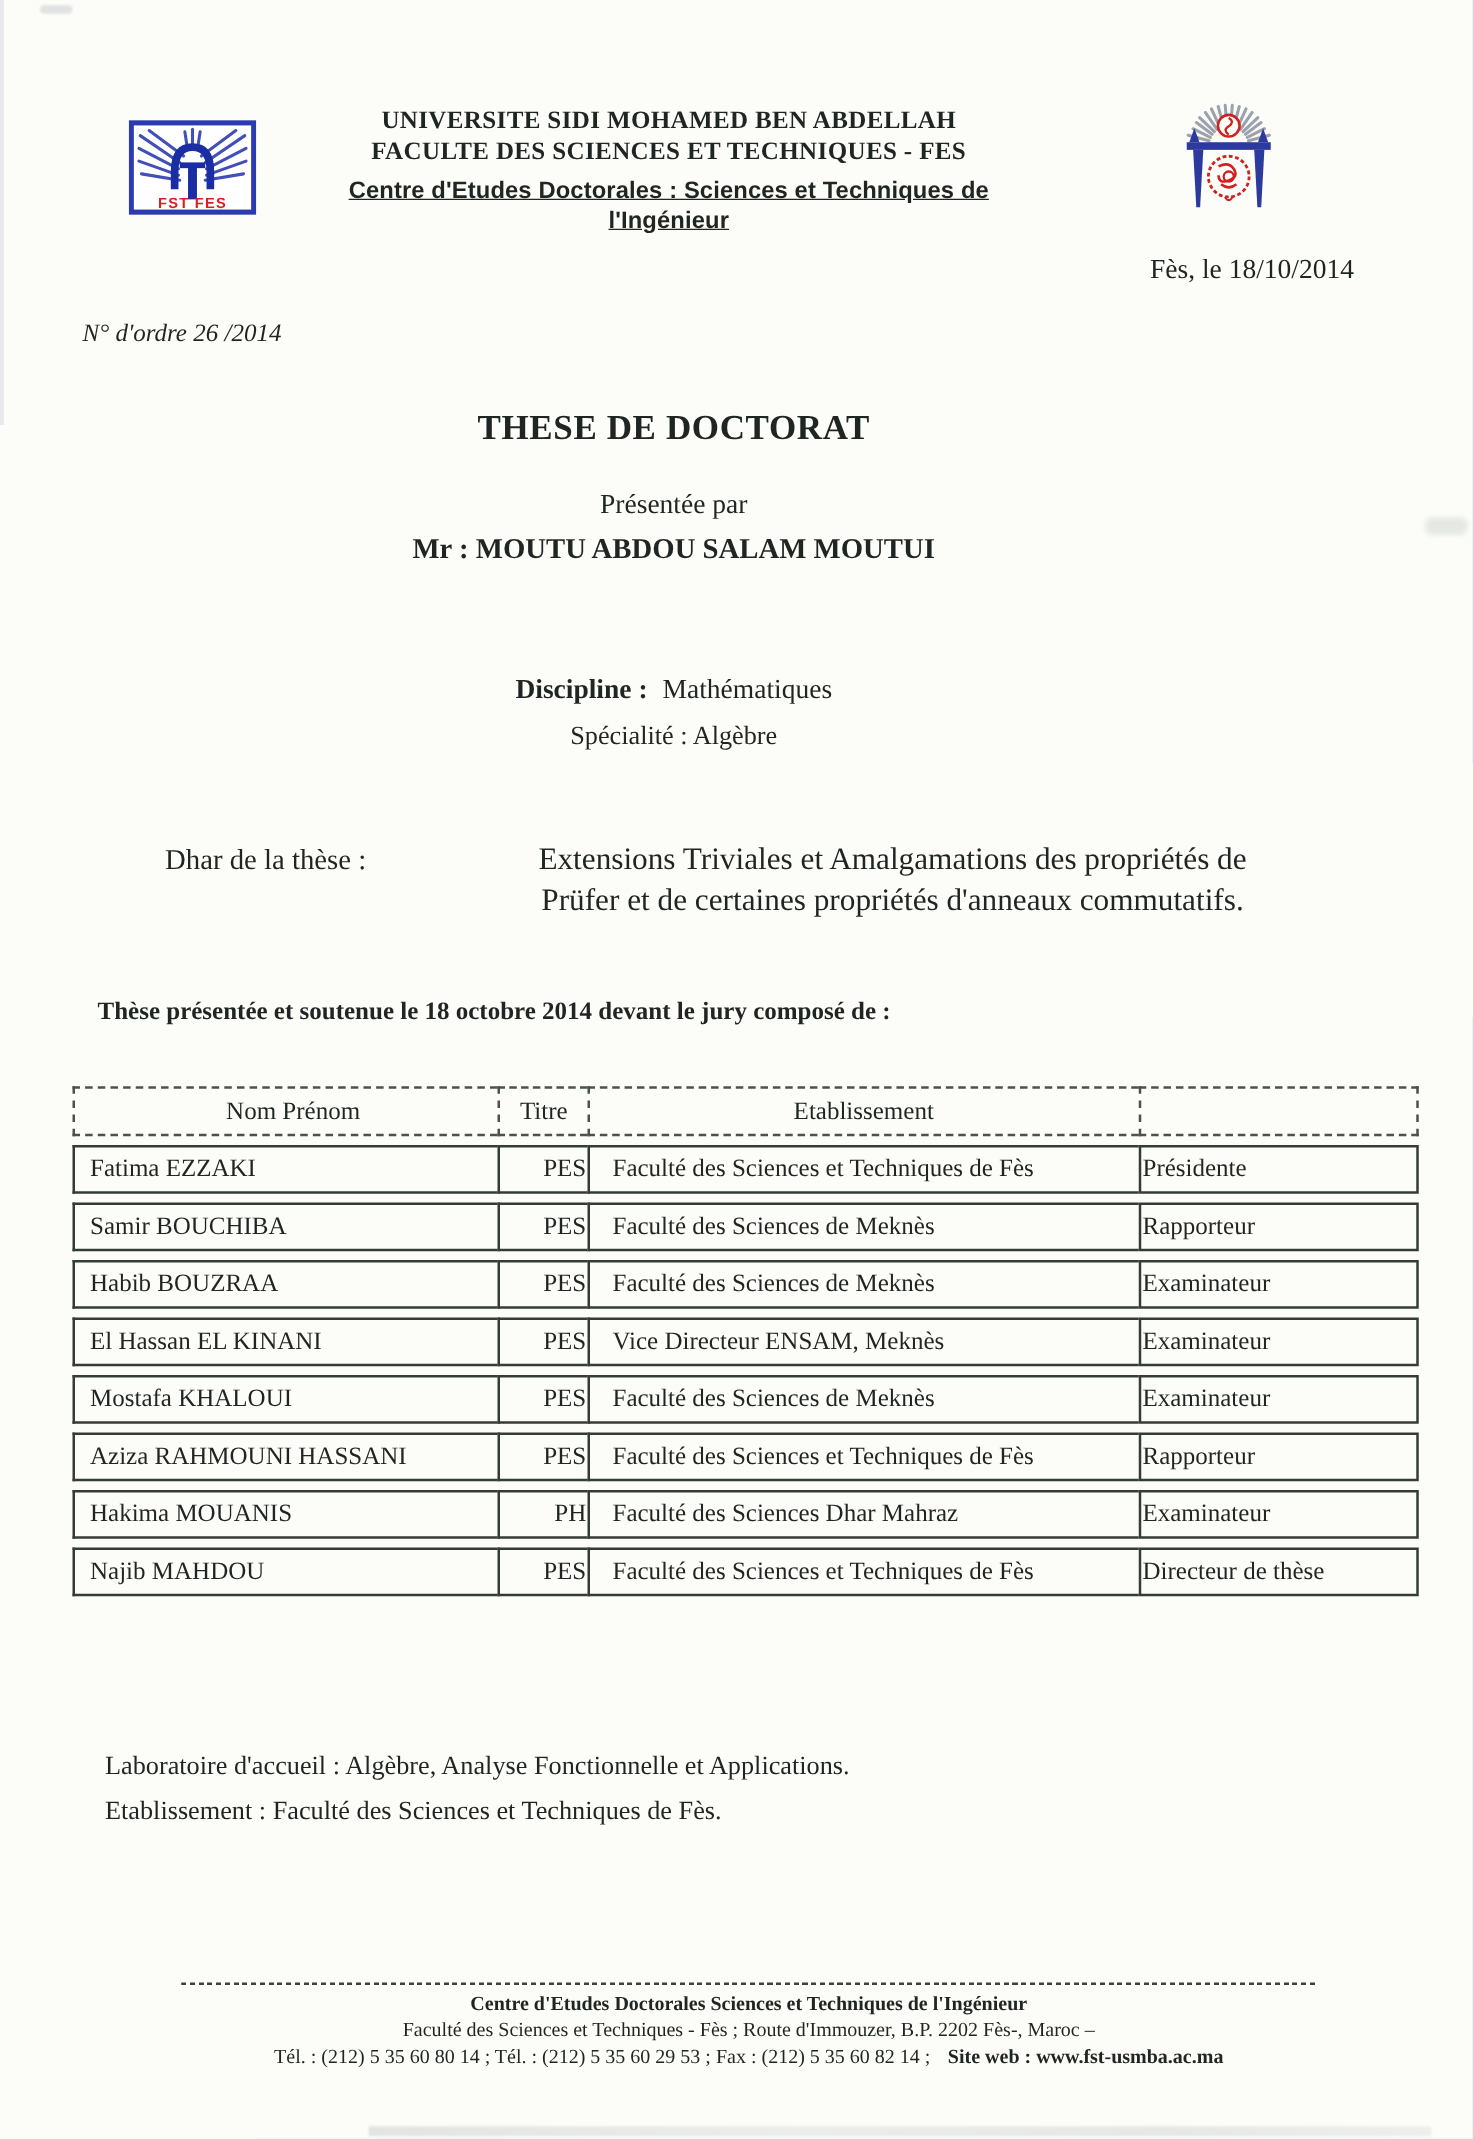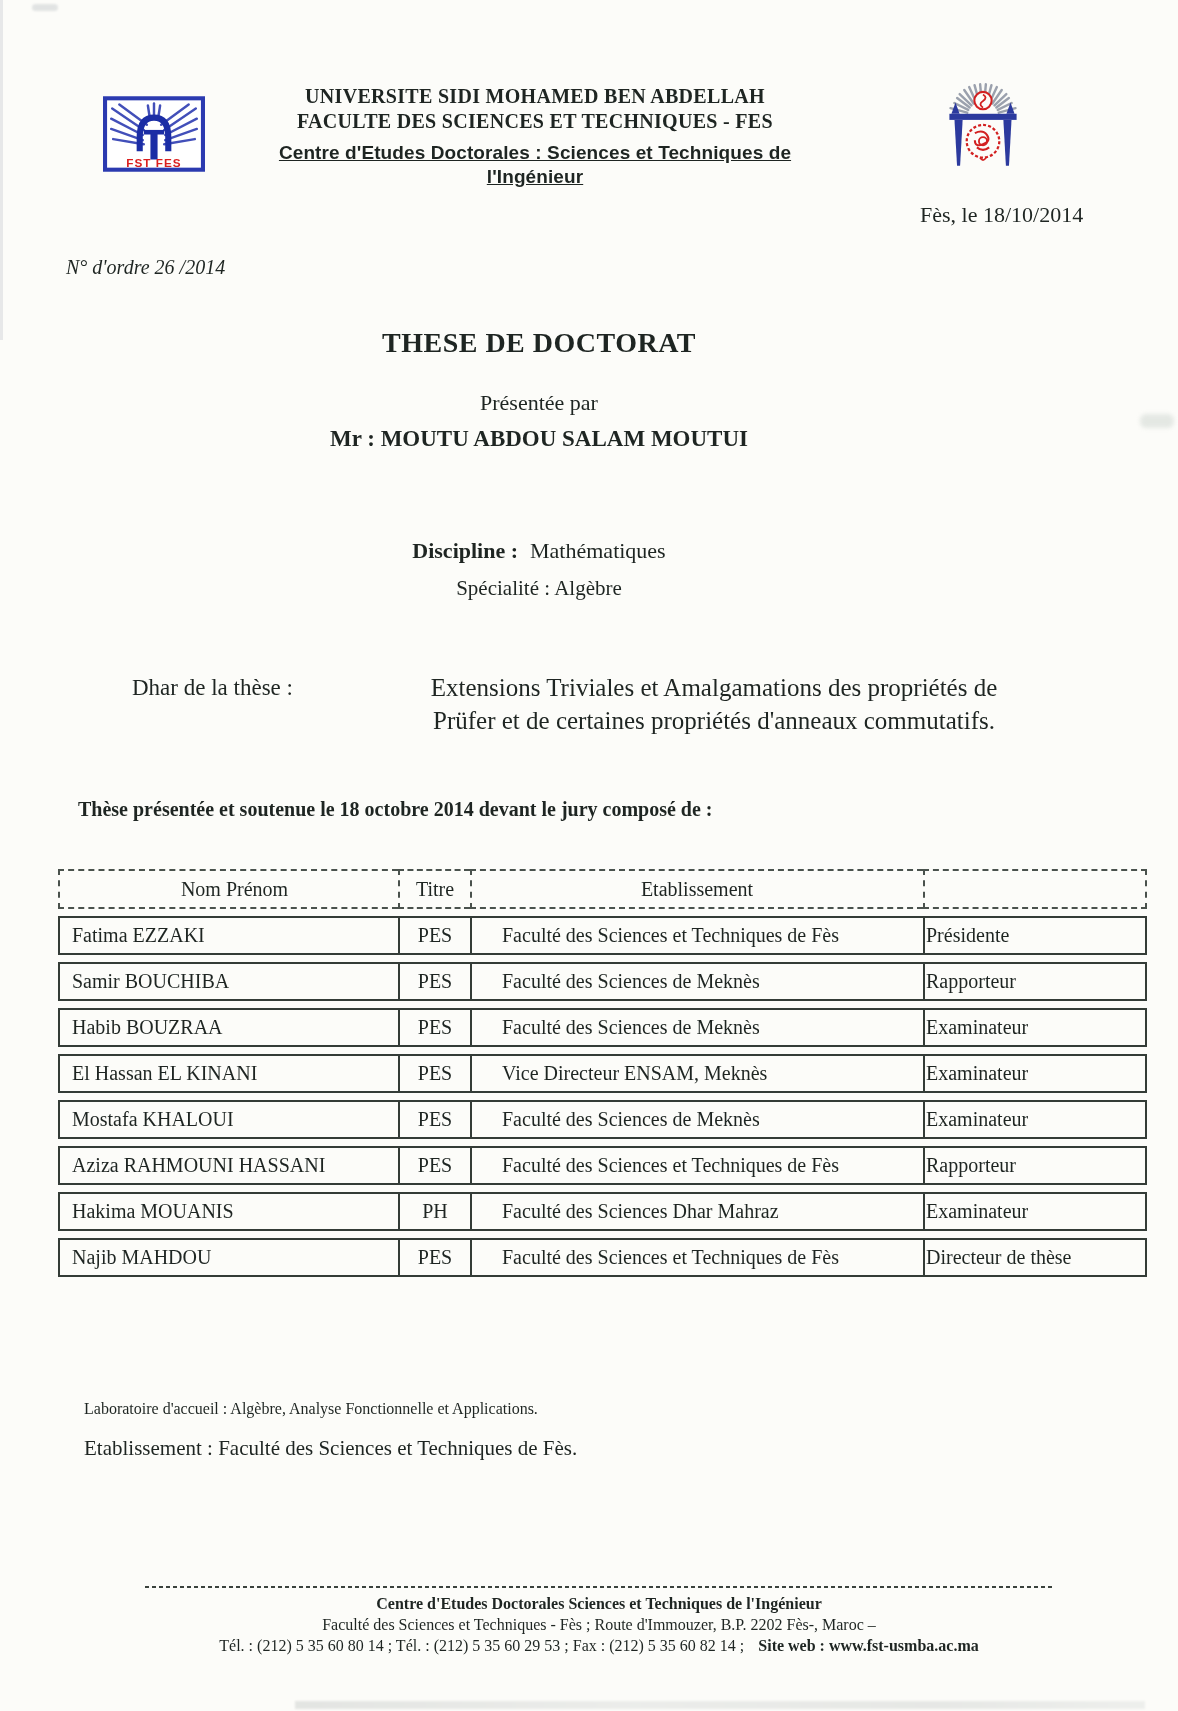--- a/index.html
+++ b/index.html
@@ -50,25 +50,25 @@
   .jury-table .thead td:not(:first-child){border-left:2px dashed #4a524d;}
   .jury-table .thead td:last-child{border-right:2px dashed #4a524d;}
   .jury-table .trow td{
     height:33px;
     border-top:2px solid #343c37;border-bottom:2px solid #343c37;
   }
   .jury-table .trow td:first-child{border-left:2px solid #343c37;}
   .jury-table .trow td:not(:first-child){border-left:2px solid #343c37;}
   .jury-table .trow td:last-child{border-right:2px solid #343c37;}
   .col-name{width:325px;padding-left:12px;font-family:Liberation Serif, serif;}
-  .col-title{width:68px;text-align:center;}
-  .col-inst{width:420px;padding-left:30px;}
+  .col-title{width:68px;text-align:right;}
+  .col-inst{width:420px;padding-left:18px;}
   .col-role{width:218px;margin-left:37px;}
   
-  .lab-line{position:absolute;left:84px;top:1400px;font-size:16px;}
+  .lab-line{position:absolute;left:84px;top:1400px;font-size:21px;}
   .inst-line{position:absolute;left:84px;top:1436px;font-size:21px;}
   
   .footer-rule{position:absolute;left:145px;top:1586px;width:908px;height:2px;
     background:repeating-linear-gradient(90deg,#3a423d 0 4px,transparent 4px 7px);}
   .footer{position:absolute;left:145px;top:1593px;width:908px;text-align:center;line-height:21px;}
   .fline1{font-size:16px;font-weight:bold;}
   .fline2{font-size:16px;}
   .fline3{font-size:16px;}
   .fline3 .web{font-weight:bold;margin-left:14px;}
 </style>

